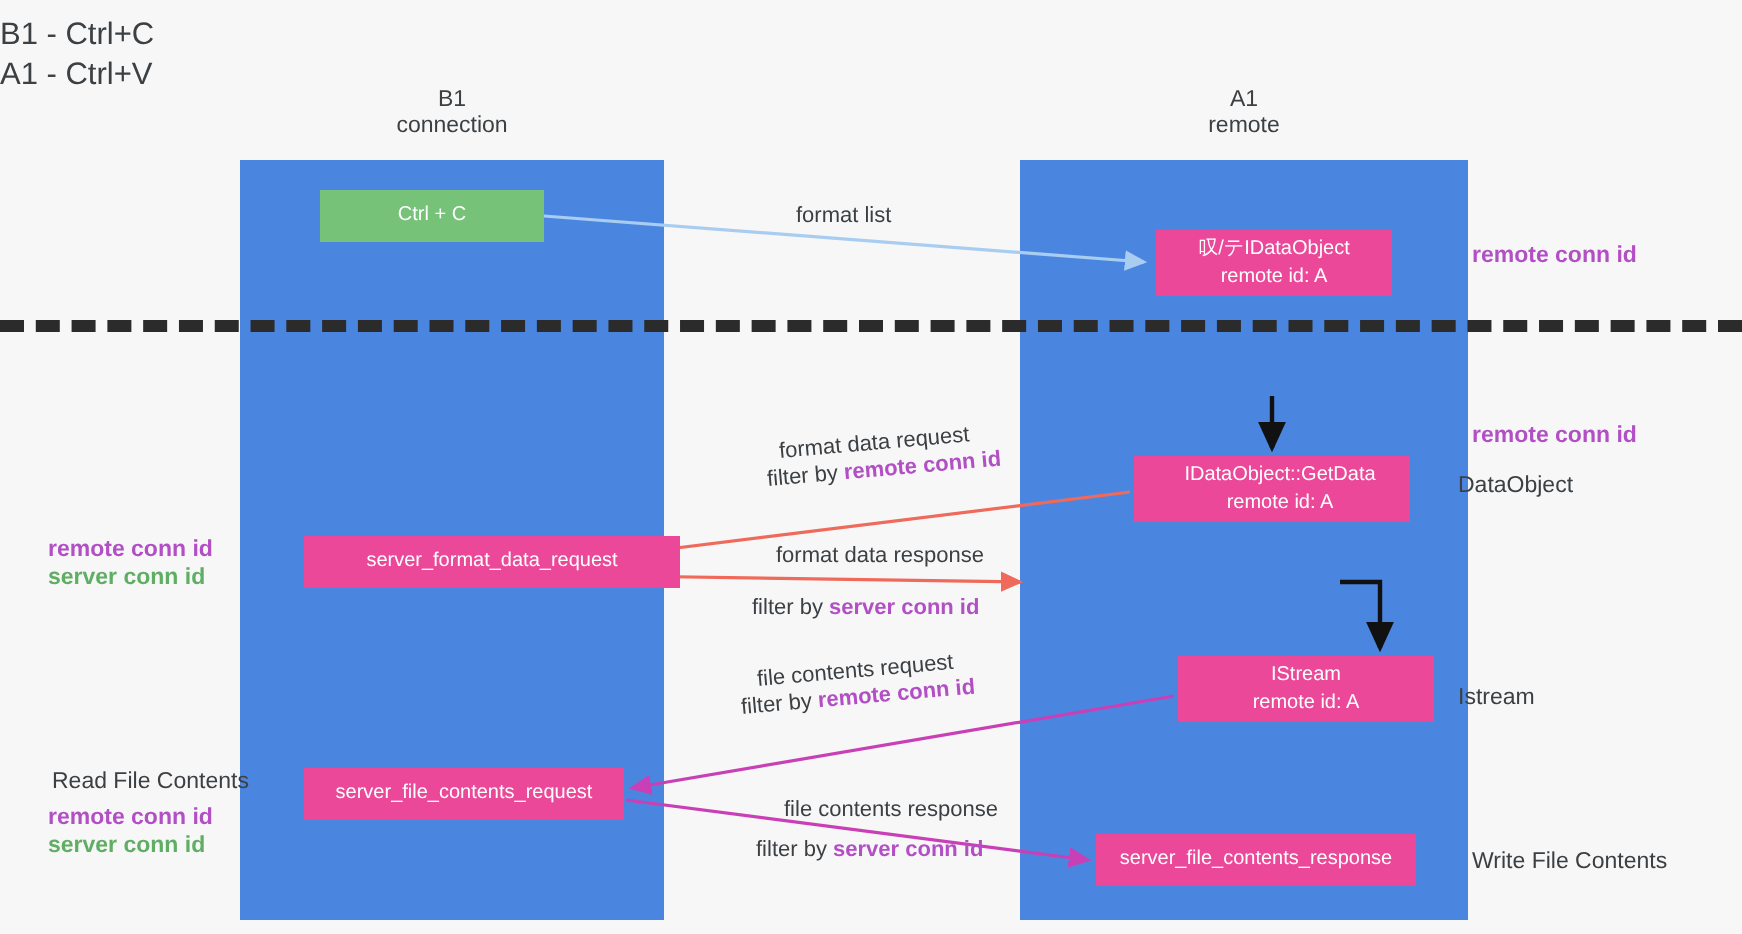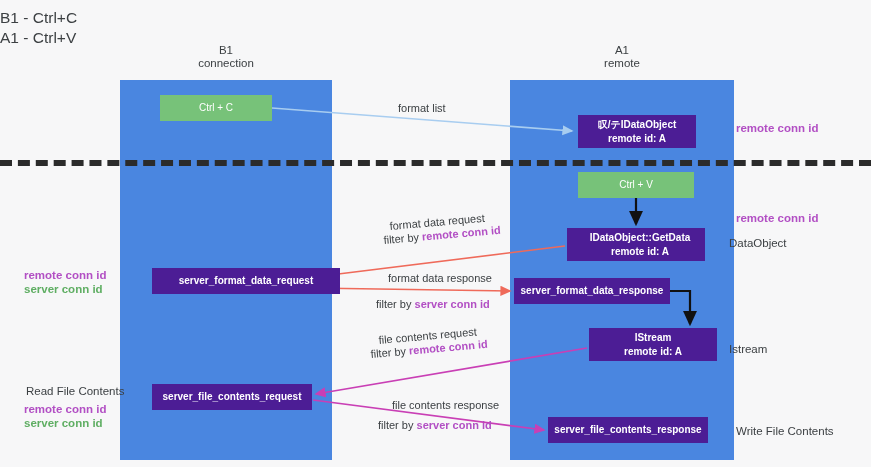--- a/index.html
+++ b/index.html
@@ -36,21 +36,21 @@
   }
 
   
   .node{
     position:absolute;box-sizing:border-box;
     display:flex;flex-direction:column;align-items:center;justify-content:center;
     color:#ffffff;font-size:10px;line-height:14px;text-align:center;
     padding:2px 6px;
   }
   .node.green{background:#77c279;}
-  .node.orange{background:#4c1d95;font-weight:bold;}
+  .node.orange{background:#ec4899;}
   .node .l2{display:block;}
 
   #n-ctrlc{left:160px;top:95px;width:112px;height:26px;}
   #n-idataobject{left:578px;top:115px;width:118px;height:33px;}
   #n-ctrlv{left:578px;top:172px;width:116px;height:26px;}
   #n-getdata{left:567px;top:228px;width:138px;height:33px;padding-left:14px;}
   #n-sfdreq{left:152px;top:268px;width:188px;height:26px;}
   #n-sfdres{left:514px;top:278px;width:156px;height:26px;}
   #n-istream{left:589px;top:328px;width:128px;height:33px;}
   #n-sfcreq{left:152px;top:384px;width:160px;height:26px;}
@@ -144,36 +144,30 @@
 
   <div class="node green" id="n-ctrlc">
     <span>Ctrl + C</span>
   </div>
 
   <div class="node orange" id="n-idataobject">
     <span>叹/テIDataObject</span>
     <span class="l2">remote id: A</span>
   </div>
 
-  <div class="node green" id="n-ctrlv">
-    <span>Ctrl + V</span>
-  </div>
 
   <div class="node orange" id="n-getdata">
     <span>IDataObject::GetData</span>
     <span class="l2">remote id: A</span>
   </div>
 
   <div class="node orange" id="n-sfdreq">
     <span>server_format_data_request</span>
   </div>
 
-  <div class="node orange" id="n-sfdres">
-    <span>server_format_data_response</span>
-  </div>
 
   <div class="node orange" id="n-istream">
     <span>IStream</span>
     <span class="l2">remote id: A</span>
   </div>
 
   <div class="node orange" id="n-sfcres">
     <span>server_file_contents_response</span>
   </div>
 

